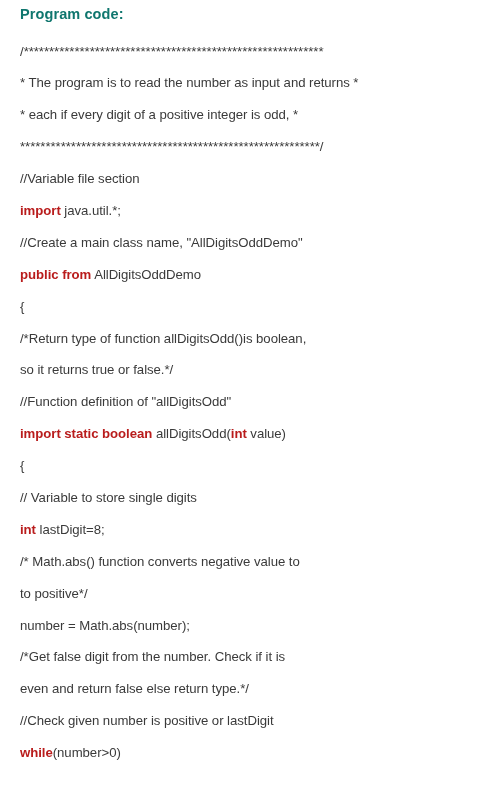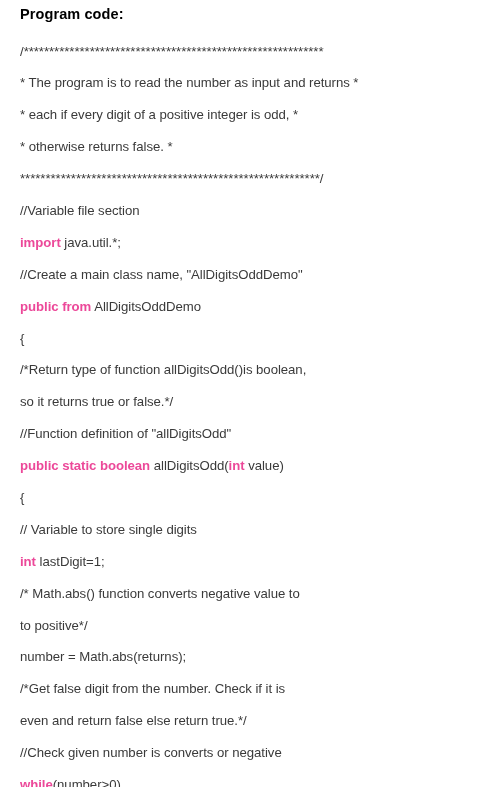--- a/index.html
+++ b/index.html
@@ -18,77 +18,76 @@
   #page {
     width: 500px;
     height: 787px;
     box-sizing: border-box;
     padding: 4px 18px 0 20px;
     background: #ffffff;
   }
   .heading {
     font-size: 14.5px;
     font-weight: bold;
-    color: #000000;
+    color: #0f766e;
     line-height: 1;
     margin: 0 0 0 0;
     padding-top: 3px;
     letter-spacing: 0.1px;
   }
   .code-block {
     margin: 0;
     padding: 0;
     list-style: none;
   }
   .code-line {
     font-size: 13.2px;
     line-height: 31.9px;
     height: 31.9px;
     color: #3a3a3a;
     white-space: pre;
     letter-spacing: -0.05px;
     overflow: hidden;
   }
-  .code-line .b { font-weight: bold; color: #ec4899; }
+  .code-line .b { font-weight: bold; color: #b91c1c; }
   .code-line .i { }
   .stars {
     font-size: 13.2px;
     letter-spacing: -0.05px;
     font-family: "Liberation Sans", sans-serif;
   }
   
   .code-block { margin-top: 14px; }
 </style>
 </head>
 <body>
 
 <div id="page">
 
   <h1 class="heading">Program code:</h1>
 
   <div class="code-block">
       <div class="code-line"><span>/</span><span class="stars">***********************************************************</span></div>
       <div class="code-line"><span>* The program is to read the number as input and returns *</span></div>
       <div class="code-line"><span>* each if every digit of a positive integer is odd, *</span></div>
-      <div class="code-line"><span>* otherwise returns false. *</span></div>
       <div class="code-line"><span class="stars">***********************************************************</span><span>/</span></div>
       <div class="code-line"><span>//Variable file section</span></div>
       <div class="code-line"><span class="b">import</span><span> java.util.*;</span></div>
       <div class="code-line"><span>//Create a main class name, "AllDigitsOddDemo"</span></div>
       <div class="code-line"><span class="b">public from</span><span> AllDigitsOddDemo</span></div>
       <div class="code-line"><span>{</span></div>
       <div class="code-line"><span>/*Return type of function allDigitsOdd()is boolean,</span></div>
       <div class="code-line"><span>so it returns true or false.*/</span></div>
       <div class="code-line"><span>//Function definition of "allDigitsOdd"</span></div>
-      <div class="code-line"><span class="b">public static boolean</span><span> allDigitsOdd(</span><span class="b">int</span><span> value)</span></div>
+      <div class="code-line"><span class="b">import static boolean</span><span> allDigitsOdd(</span><span class="b">int</span><span> value)</span></div>
       <div class="code-line"><span>{</span></div>
       <div class="code-line"><span>// Variable to store single digits</span></div>
-      <div class="code-line"><span class="b">int</span><span> lastDigit=1;</span></div>
+      <div class="code-line"><span class="b">int</span><span> lastDigit=8;</span></div>
       <div class="code-line"><span>/* Math.abs() function converts negative value to</span></div>
       <div class="code-line"><span>to positive*/</span></div>
-      <div class="code-line"><span>number = Math.</span><span class="i">abs</span><span>(returns);</span></div>
+      <div class="code-line"><span>number = Math.</span><span class="i">abs</span><span>(number);</span></div>
       <div class="code-line"><span>/*Get false digit from the number. Check if it is</span></div>
-      <div class="code-line"><span>even and return false else return true.*/</span></div>
-      <div class="code-line"><span>//Check given number is converts or negative</span></div>
+      <div class="code-line"><span>even and return false else return type.*/</span></div>
+      <div class="code-line"><span>//Check given number is positive or lastDigit</span></div>
       <div class="code-line"><span class="b">while</span><span>(number&gt;0)</span></div>
     </div>
 
 </div>
 
 </body></html>

